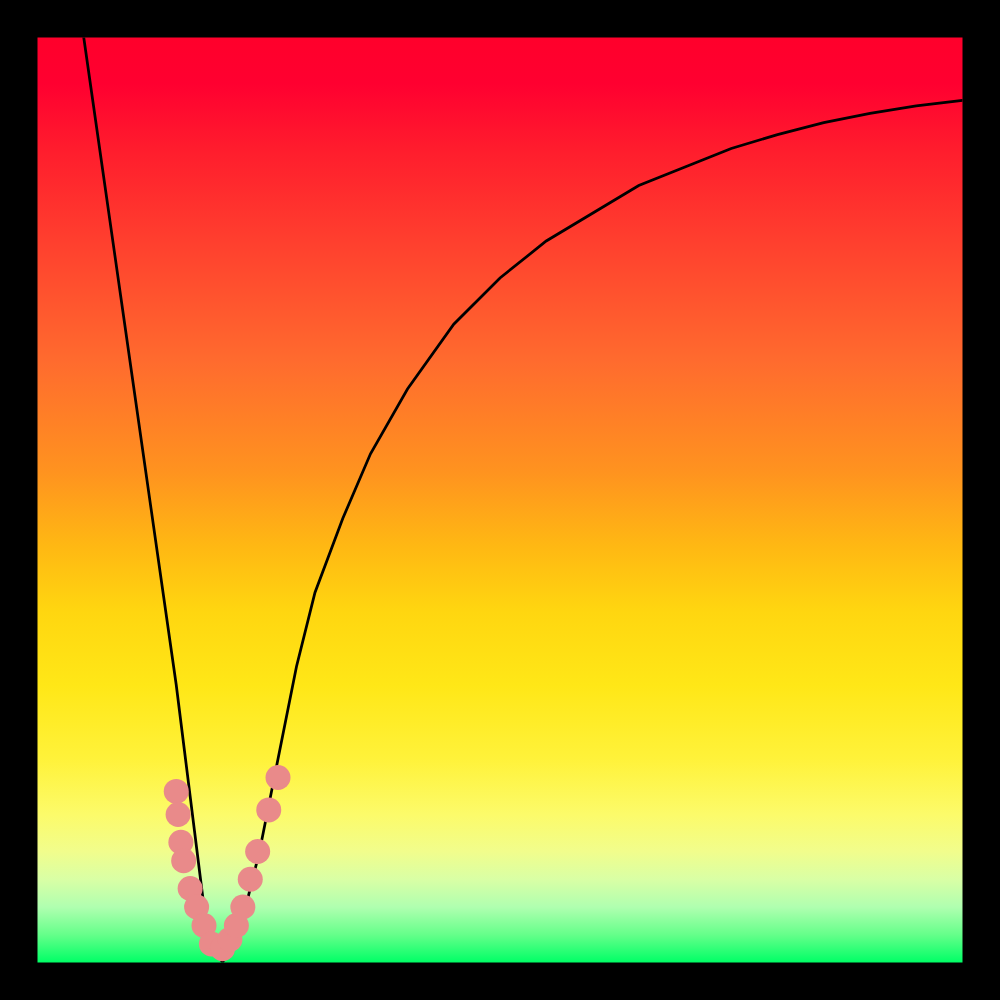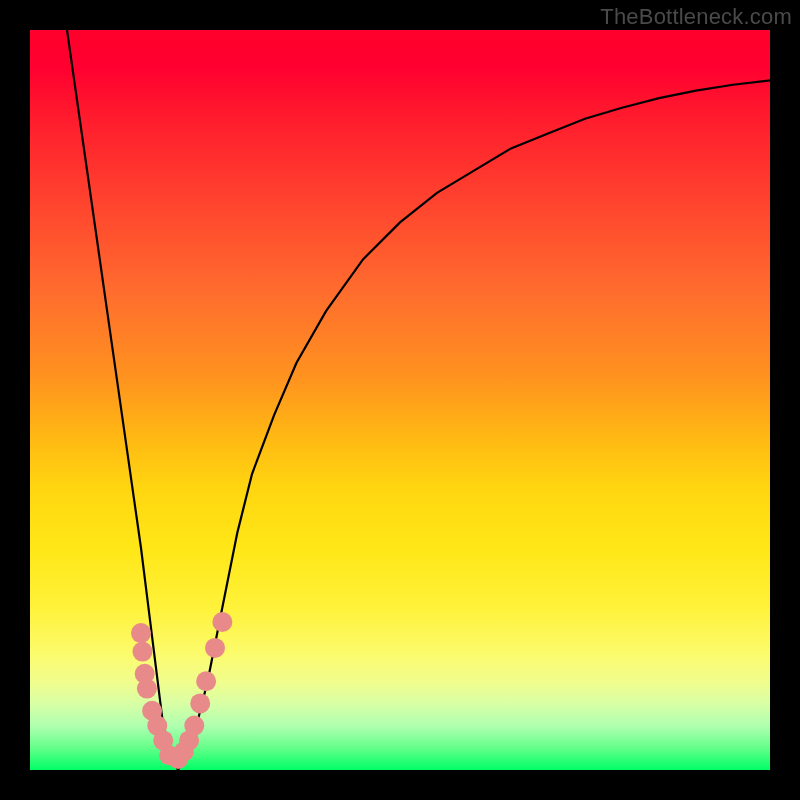--- a/index.html
+++ b/index.html
@@ -59,21 +59,20 @@
     font-size: 22px;
     font-weight: 500;
     letter-spacing: 0.2px;
     user-select: none;
   }
 </style>
 </head>
 <body>
 
 <div class="frame">
-  <div class="watermark">TheBottleneck.com</div>
 
   <div class="plot">
     <div class="gradient-bg"></div>
     <svg class="curve" viewBox="0 0 740 740" preserveAspectRatio="none">
       <path fill="none" stroke="#000" stroke-width="2.2" stroke-linecap="round" d="M37.00 0.00 L51.80 103.60 L66.60 207.20 L81.40 310.80 L96.20 414.40 L111.00 518.00 L118.40 577.20 L125.80 636.40 L133.20 695.60 L140.60 725.20 L148.00 740.00 L162.80 710.40 L177.60 651.20 L192.40 577.20 L207.20 503.20 L222.00 444.00 L244.20 384.80 L266.40 333.00 L296.00 281.20 L333.00 229.40 L370.00 192.40 L407.00 162.80 L444.00 140.60 L481.00 118.40 L518.00 103.60 L555.00 88.80 L592.00 77.70 L629.00 68.08 L666.00 60.68 L703.00 54.76 L740.00 50.32"></path>
       <g>
           <circle cx="111.00" cy="603.10" r="10" fill="#e98a8a"></circle>
           <circle cx="112.48" cy="621.60" r="10" fill="#e98a8a"></circle>
           <circle cx="114.70" cy="643.80" r="10" fill="#e98a8a"></circle>
           <circle cx="116.92" cy="658.60" r="10" fill="#e98a8a"></circle>

